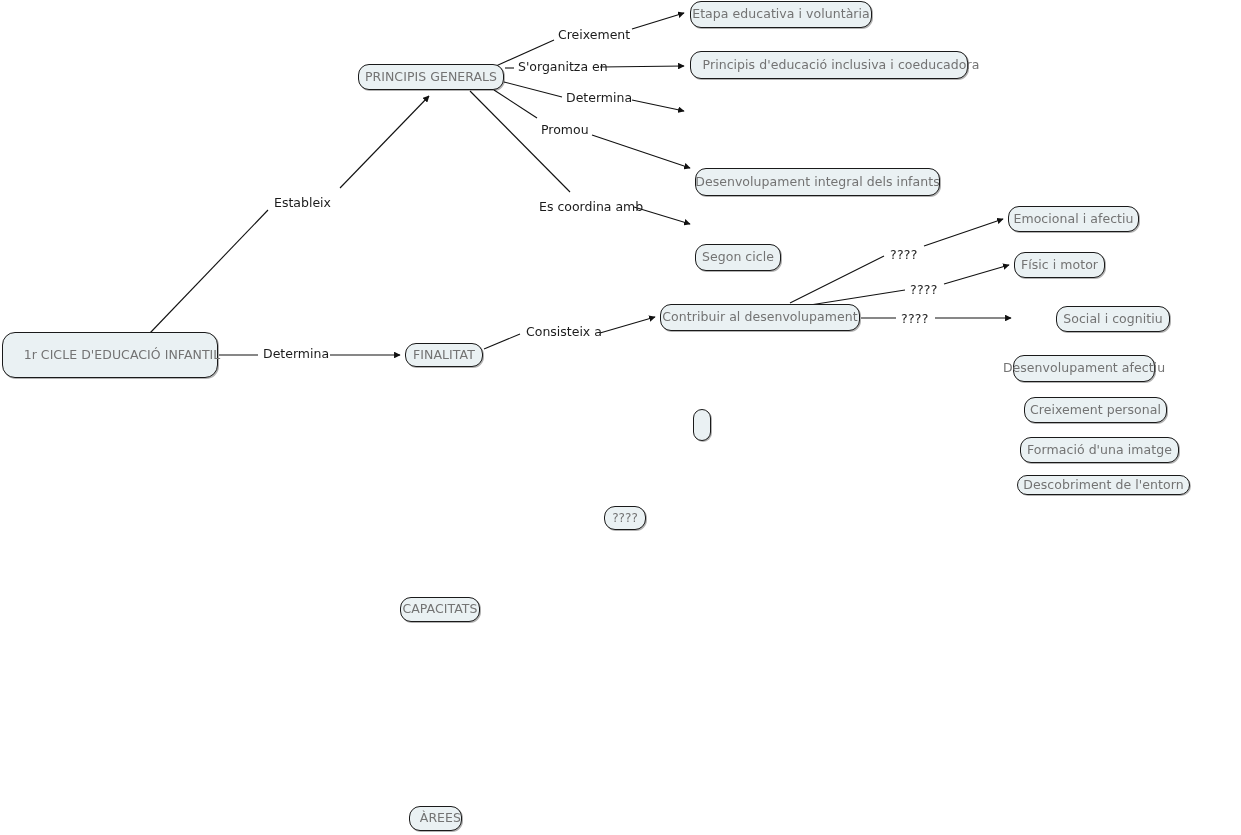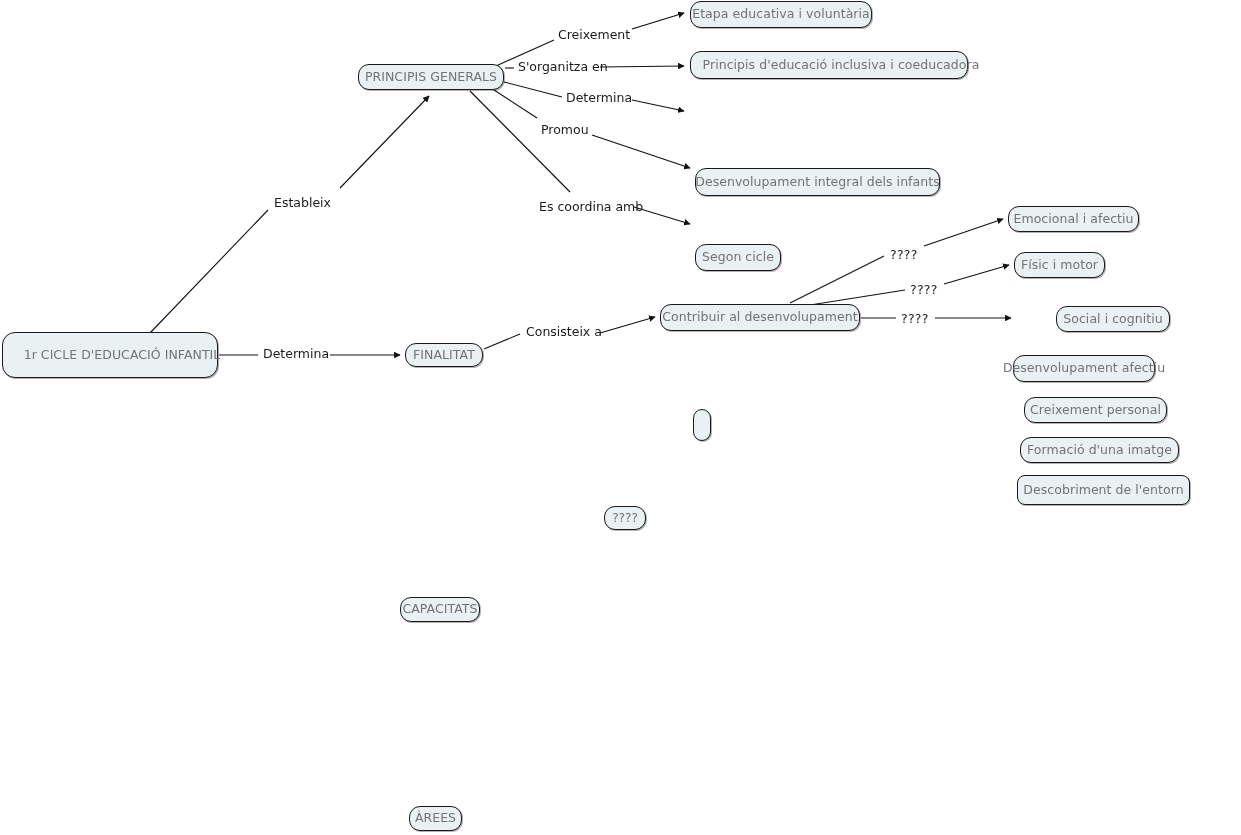--- a/index.html
+++ b/index.html
@@ -174,38 +174,38 @@
   </div>
 
   <div class="node" style="left:1024px; top:397px; width:143px; height:26px;">
     <span>Creixement personal</span>
   </div>
 
   <div class="node" style="left:1020px; top:437px; width:159px; height:26px;">
     <span>Formació d'una imatge</span>
   </div>
 
-  <div class="node" style="left:1017px; top:475px; width:173px; height:30px;border-radius:8px;">
+  <div class="node" style="left:1017px; top:475px; width:173px; height:20px;">
     <span>Descobriment de l'entorn</span>
   </div>
 
 
   <div class="node blank" style="left:693px; top:409px; width:18px; height:32px; border-radius:9px;">
     <span></span>
   </div>
 
   <div class="node tiny" style="left:604px; top:506px; width:42px; height:24px;">
     <span>????</span>
   </div>
 
   <div class="node" style="left:400px; top:597px; width:80px; height:25px;">
     <span>CAPACITATS</span>
   </div>
 
-  <div class="node" style="left:409px; top:806px; width:53px; height:25px;">
+  <div class="node" style="left:409px; top:806px; width:53px; height:25px;justify-content:flex-end;">
     <span>ÀREES</span>
   </div>
 
   <div class="edge-label" style="left:274px; top:197px;">Estableix</div>
 
   <div class="edge-label" style="left:263px; top:348px;">Determina</div>
 
   <div class="edge-label" style="left:558px; top:29px;">Creixement</div>
 
   <div class="edge-label" style="left:518px; top:61px;">S'organitza en</div>

